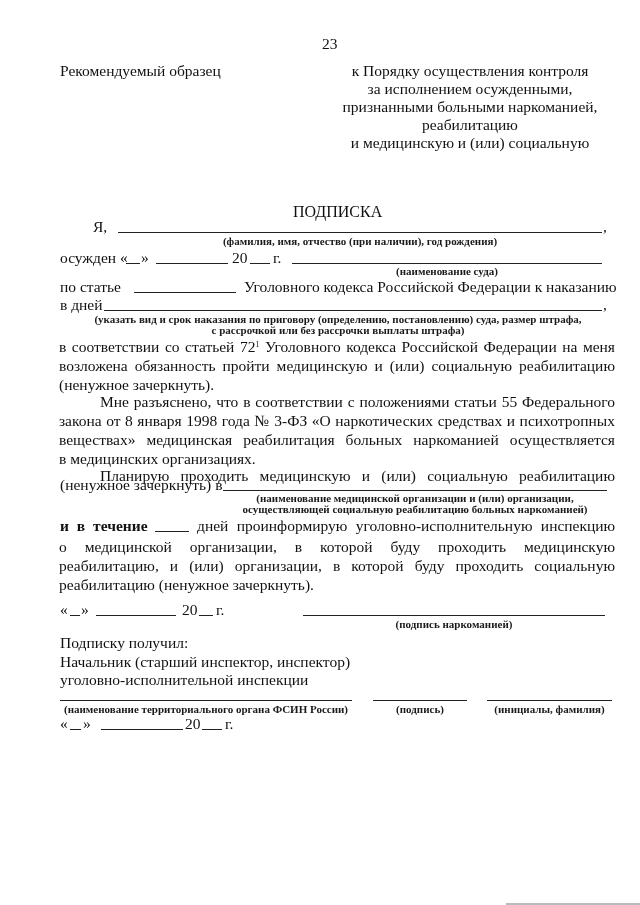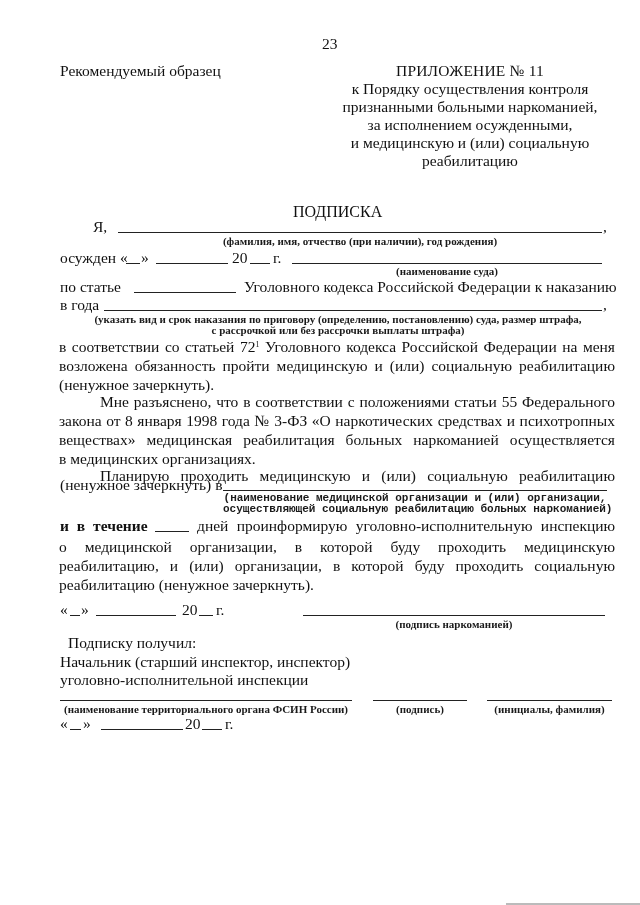--- a/index.html
+++ b/index.html
@@ -43,26 +43,25 @@
     }
   </style>
 </head>
 <body>
 
 <div class="abs t16" style="left:322px; top:35px;">23</div>
 
 <div class="abs t16" style="left:60px; top:62px;">Рекомендуемый образец</div>
 
 <div class="abs center" style="left:320px; width:300px; top:62px;">
-  <div class="t16" style="letter-spacing:0.2px;">ПРИЛОЖЕНИЕ № 11</div>
   <div class="t16">к Порядку осуществления контроля</div>
+  <div class="t16">за исполнением осужденными,</div>
   <div class="t16">признанными больными наркоманией,</div>
-  <div class="t16">за исполнением осужденными,</div>
+  <div class="t16">реабилитацию</div>
   <div class="t16">и медицинскую и (или) социальную</div>
-  <div class="t16">реабилитацию</div>
 </div>
 
 <div class="abs t16" style="left:293px; top:203px; font-size:16px;">ПОДПИСКА</div>
 
 <div class="abs t16" style="left:93px; top:218px;">Я,</div>
 <div class="line" style="left:118px; width:484px; top:232px;"></div>
 <div class="abs t16" style="left:603px; top:218px;">,</div>
 <div class="abs small center" style="left:118px; width:484px; top:236px;">(фамилия, имя, отчество (при наличии), год рождения)</div>
 
 <div class="abs t16" style="left:60px; top:249px;">осужден «</div>
@@ -72,59 +71,59 @@
 <div class="abs t16" style="left:232px; top:249px;">20</div>
 <div class="line" style="left:250px; width:20px; top:263px;"></div>
 <div class="abs t16" style="left:273px; top:249px;">г.</div>
 <div class="line" style="left:292px; width:310px; top:263px;"></div>
 <div class="abs small center" style="left:292px; width:310px; top:266px;">(наименование суда)</div>
 
 <div class="abs t16" style="left:60px; top:278px;">по статье</div>
 <div class="line" style="left:134px; width:102px; top:292px;"></div>
 <div class="abs t16" style="left:244px; top:278px;text-align:center;">Уголовного кодекса Российской Федерации к наказанию</div>
 
-<div class="abs t16" style="left:60px; top:296px;">в года</div>
+<div class="abs t16" style="left:60px; top:296px;">в дней</div>
 <div class="line" style="left:104px; width:498px; top:310px;"></div>
 <div class="abs t16" style="left:603px; top:296px;">,</div>
 <div class="abs small center" style="left:60px; width:556px; top:314px;">(указать вид и срок наказания по приговору (определению, постановлению) суда, размер штрафа,</div>
 <div class="abs small center" style="left:60px; width:556px; top:325px;">с рассрочкой или без рассрочки выплаты штрафа)</div>
 
 <div class="just" style="top:337px;"><span>в соответствии со статьей 72</span><sup>1</sup><span> Уголовного кодекса Российской Федерации на меня</span></div>
 <div class="just" style="top:356px;">возложена обязанность пройти медицинскую и (или) социальную реабилитацию</div>
 <div class="just last" style="top:375px;">(ненужное зачеркнуть).</div>
 
 <div class="just" style="top:392px; left:100px; width:515px;">Мне разъяснено, что в соответствии с положениями статьи 55 Федерального</div>
 <div class="just" style="top:411px;">закона от 8 января 1998 года № 3-ФЗ «О наркотических средствах и психотропных</div>
 <div class="just" style="top:430px;">веществах» медицинская реабилитация больных наркоманией осуществляется</div>
 <div class="just last" style="top:449px;">в медицинских организациях.</div>
 
 <div class="just" style="top:466px; left:100px; width:515px;">Планирую проходить медицинскую и (или) социальную реабилитацию</div>
 <div class="abs t16" style="left:60px; top:476px;">(ненужное зачеркнуть) в</div>
 <div class="line" style="left:223px; width:384px; top:490px;"></div>
-<div class="abs small center" style="left:223px; width:384px; top:493px;font-family:Liberation Mono, monospace;">(наименование медицинской организации и (или) организации,</div>
-<div class="abs small center" style="left:223px; width:384px; top:504px;font-family:Liberation Mono, monospace;">осуществляющей социальную реабилитацию больных наркоманией)</div>
+<div class="abs small center" style="left:223px; width:384px; top:493px;">(наименование медицинской организации и (или) организации,</div>
+<div class="abs small center" style="left:223px; width:384px; top:504px;">осуществляющей социальную реабилитацию больных наркоманией)</div>
 
 <div class="abs t16" style="left:60px; top:517px; word-spacing:4px;font-weight:bold;">и в течение</div>
 <div class="line" style="left:155px; width:34px; top:531px;"></div>
 <div class="abs t16" style="left:197px; top:517px; word-spacing:4.5px;">дней проинформирую уголовно-исполнительную инспекцию</div>
 <div class="just" style="top:537px;">о медицинской организации, в которой буду проходить медицинскую</div>
 <div class="just" style="top:556px;">реабилитацию, и (или) организации, в которой буду проходить социальную</div>
 <div class="just last" style="top:575px;">реабилитацию (ненужное зачеркнуть).</div>
 
 <div class="abs t16" style="left:60px; top:601px;">«</div>
 <div class="line" style="left:70px; width:10px; top:615px;"></div>
 <div class="abs t16" style="left:81px; top:601px;">»</div>
 <div class="line" style="left:96px; width:80px; top:615px;"></div>
 <div class="abs t16" style="left:182px; top:601px;">20</div>
 <div class="line" style="left:199px; width:14px; top:615px;"></div>
 <div class="abs t16" style="left:216px; top:601px;">г.</div>
 <div class="line" style="left:303px; width:302px; top:615px;"></div>
 <div class="abs small center" style="left:303px; width:302px; top:619px;">(подпись наркоманией)</div>
 
-<div class="abs t16" style="left:68px; top:634px;">Подписку получил:</div>
+<div class="abs t16" style="left:60px; top:634px;">Подписку получил:</div>
 <div class="abs t16" style="left:60px; top:653px;">Начальник (старший инспектор, инспектор)</div>
 <div class="abs t16" style="left:60px; top:671px;">уголовно-исполнительной инспекции</div>
 
 <div class="line" style="left:60px; width:292px; top:700px;"></div>
 <div class="line" style="left:373px; width:94px; top:700px;"></div>
 <div class="line" style="left:487px; width:125px; top:700px;"></div>
 <div class="abs small center" style="left:60px; width:292px; top:704px;">(наименование территориального органа ФСИН России)</div>
 <div class="abs small center" style="left:373px; width:94px; top:704px;">(подпись)</div>
 <div class="abs small center" style="left:487px; width:125px; top:704px;">(инициалы, фамилия)</div>
 

